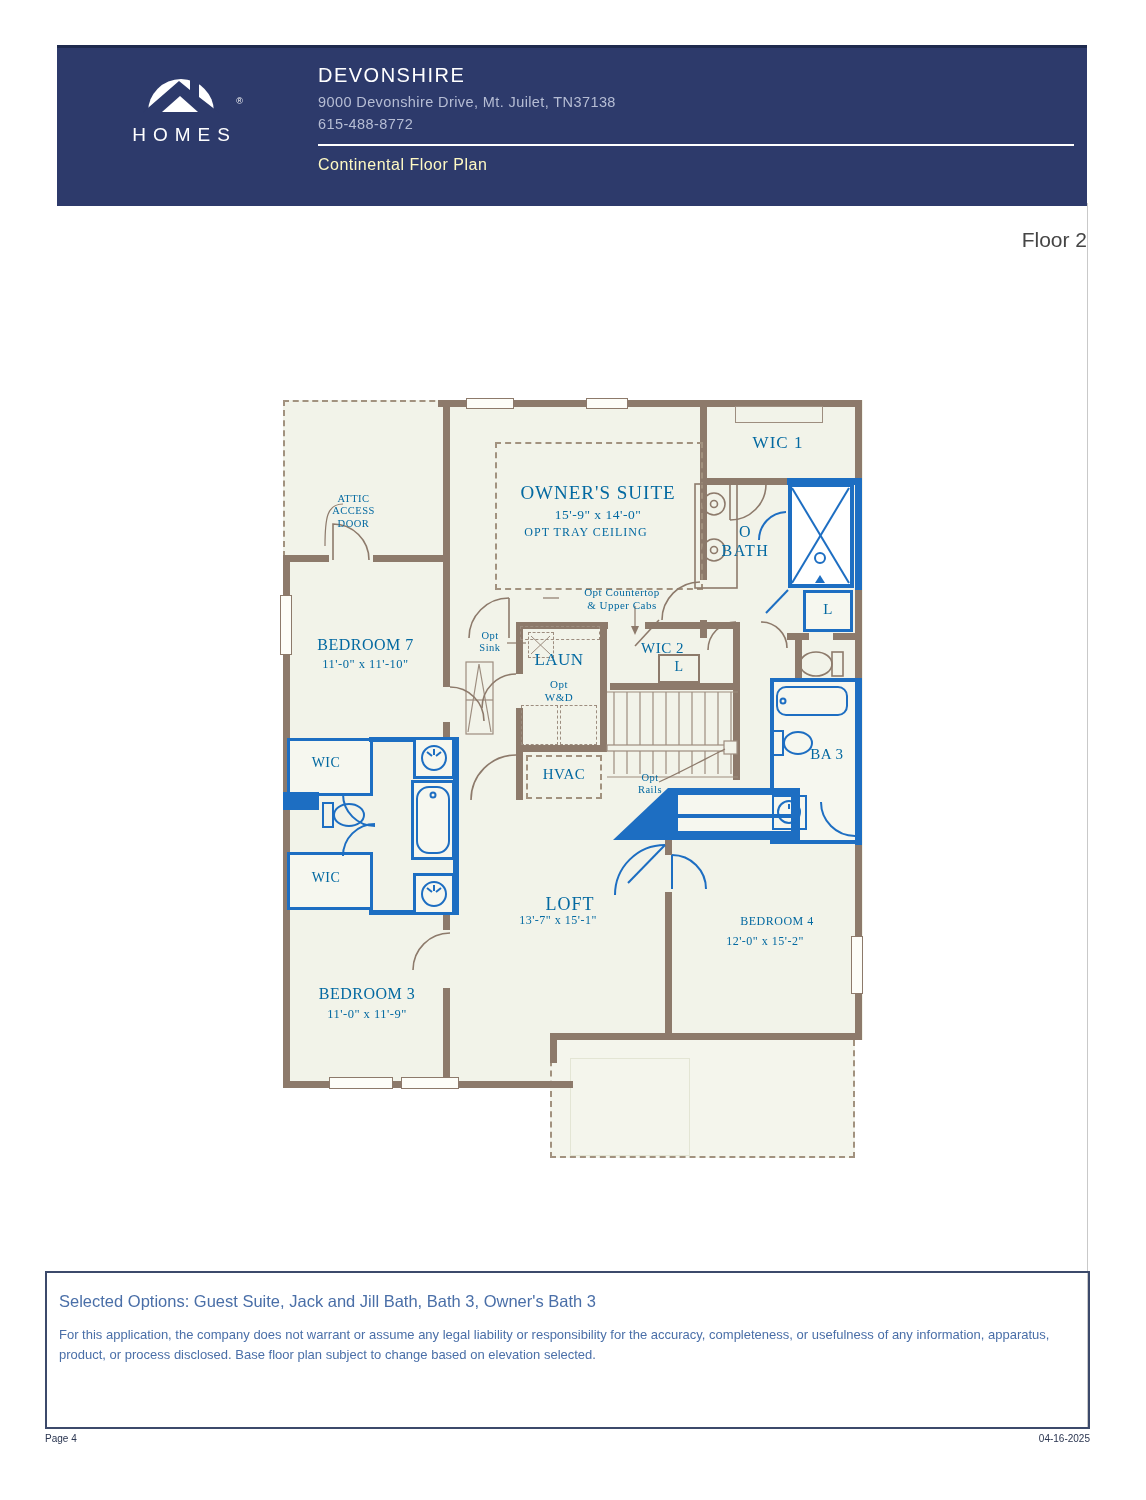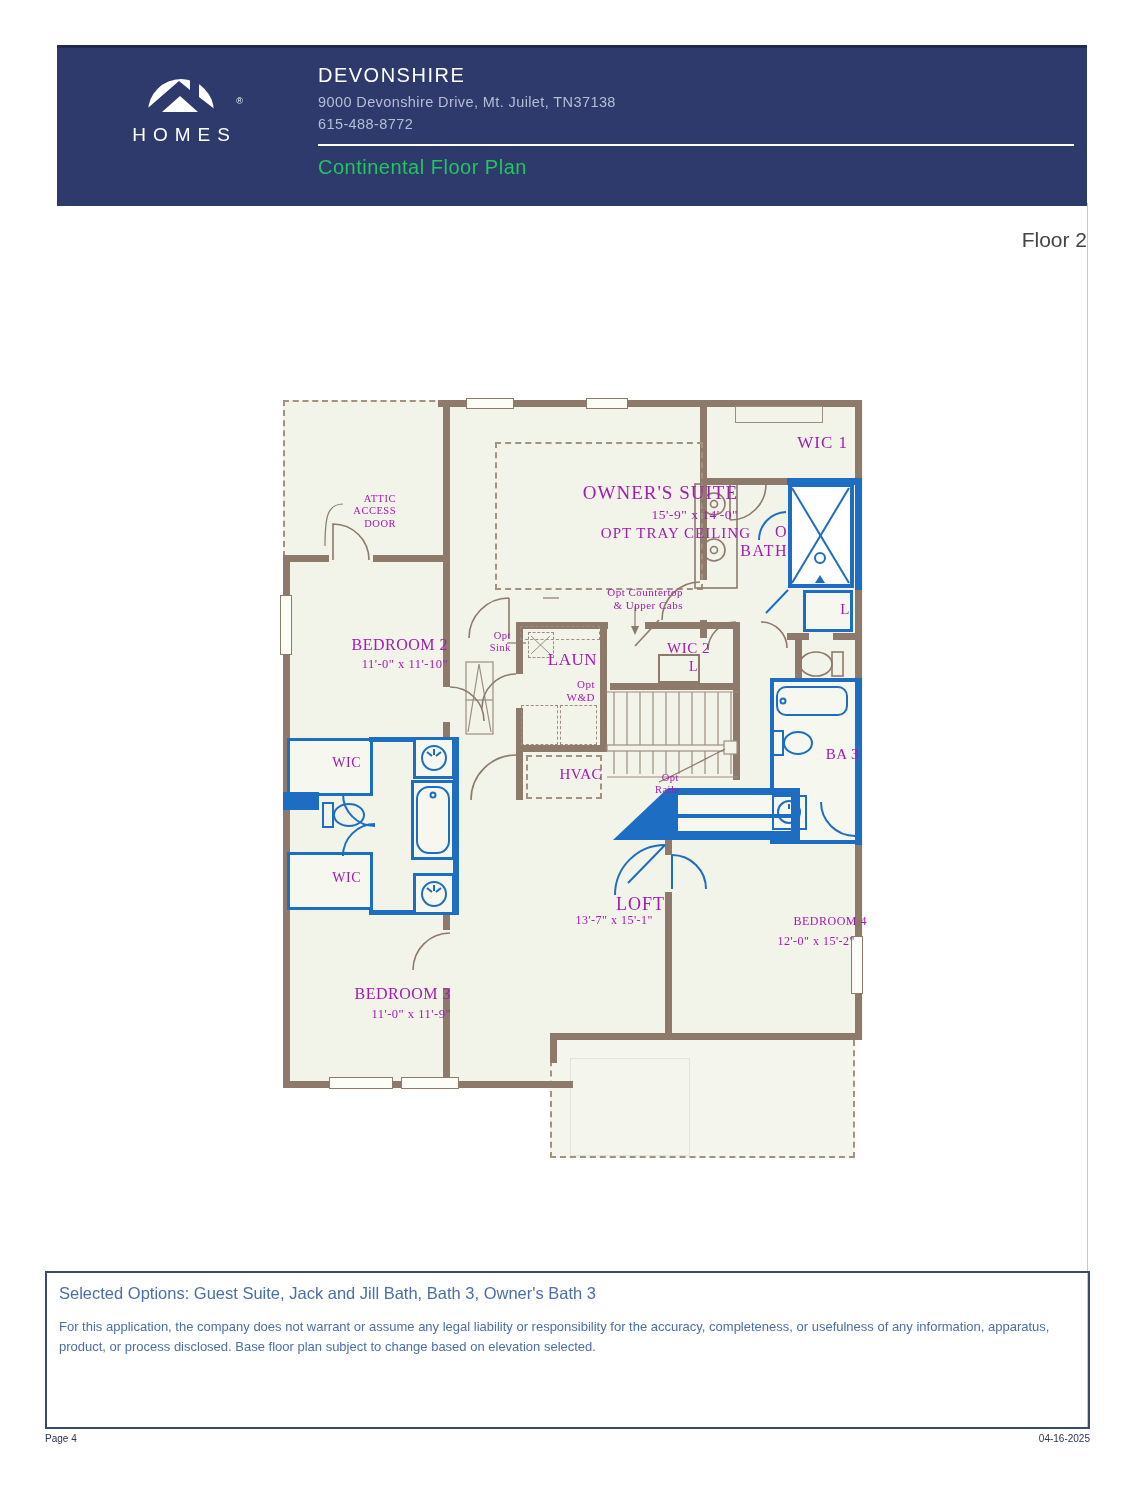--- a/index.html
+++ b/index.html
@@ -4,42 +4,42 @@
 <style>
   html,body{margin:0;padding:0}
   body{width:1146px;height:1500px;position:relative;background:#fff;
        font-family:"Liberation Sans",sans-serif;overflow:hidden}
   
   #hdr{position:absolute;left:57px;top:45px;width:1030px;height:158px;background:#2d3a6b;border-top:3px solid #1e2a4e}
   #hdr .community{position:absolute;left:261px;top:16px;color:#fff;font-size:20px;letter-spacing:1.5px}
   #hdr .addr{position:absolute;left:261px;top:46px;color:#b6bdd4;font-size:14.5px;letter-spacing:.4px}
   #hdr .phone{position:absolute;left:261px;top:68px;color:#b6bdd4;font-size:14.5px;letter-spacing:.4px}
   #hdr .rule{position:absolute;left:261px;top:96px;width:756px;height:2px;background:#fff}
-  #hdr .plan-name{position:absolute;left:261px;top:108px;color:#22c55e;font-size:20px;letter-spacing:.5px}
+  #hdr .plan-name{position:absolute;left:261px;top:108px;color:#fef9c3;font-size:16px;letter-spacing:.5px}
   #hdr .specs{position:absolute;left:261px;top:137px;color:#e8eaf2;font-size:15px;letter-spacing:.3px}
   #logo{position:absolute;left:40px;top:20px;width:168px;text-align:center;color:#fff}
   #logo .word{font-size:46px;font-weight:bold;letter-spacing:1px;line-height:.9;margin-top:-6px}
   #logo .sub{font-size:19px;letter-spacing:7px;margin-top:2px;margin-left:7px}
   #logo .reg{position:absolute;right:22px;top:28px;font-size:9px}
   #floor-title{position:absolute;left:57px;top:228px;width:1030px;text-align:right;color:#454545;font-size:21px}
   
   #plan{position:absolute;left:283px;top:400px;width:580px;height:765px}
   .fill{position:absolute;background:#f2f3e9}
   .w{position:absolute;background:#8d7a6b}
   .bw{position:absolute;background:#1d6ec2}
   .win{position:absolute;background:#fdfdf8;border:1px solid #8d7a6b;box-sizing:border-box}
-  .lbl{position:absolute;font-family:"Liberation Serif",serif;color:#a21caf;text-align:right;
+  .lbl{position:absolute;font-family:"Liberation Serif",serif;color:#0369a1;text-align:center;
        line-height:1.18;white-space:pre-line;letter-spacing:.5px}
   .dashbox{position:absolute;border:2px dashed #a2927f;box-sizing:border-box}
   .bbox{position:absolute;border:3px solid #1d6ec2;background:#f6f7ef;box-sizing:border-box}
   #plan svg{position:absolute;left:0;top:0;pointer-events:none}
   
   #optbox{position:absolute;left:45px;top:1271px;width:1045px;height:158px;border:2px solid #3c4a6b;
           box-sizing:border-box;padding:9px 12px;color:#4a6fa8}
-  #optbox .p1{font-size:16.5px;margin:2px 0 0 0}
+  #optbox .p1{font-size:16.5px;margin:10px 0 0 0}
   #optbox .p2{font-size:16.5px;line-height:1.5;margin:15px 0 0 0}
   #optbox .p3{font-size:13px;line-height:1.55;margin:14px 0 0 0}
   #pg{position:absolute;left:45px;top:1433px;font-size:10px;color:#2a3550}
   #dt{position:absolute;left:45px;top:1433px;width:1045px;text-align:right;font-size:10px;color:#2a3550}
   .edge{position:absolute;left:1087px;top:203px;width:1px;height:1226px;background:#c9c9c9}
 </style>
 </head>
 <body>
 
 <div id="hdr">
@@ -253,27 +253,27 @@
       <path d="M382,445 A50,50 0 0 0 332,495"></path>
         <line x1="382" y1="445" x2="345" y2="483"></line>
     </g>
     <polygon points="532,183 542,183 537,175" fill="#1d6ec2"></polygon>
     <polygon points="385,440 385,388 330,440" fill="#1d6ec2"></polygon>
   </svg>
 
   <div class="lbl" style="left:425px;top:33px;width:140px;font-size:17px;letter-spacing:1px">WIC 1</div>
   <div class="lbl" style="left:175px;top:82px;width:280px;font-size:19px;letter-spacing:1px">OWNER'S SUITE</div>
   <div class="lbl" style="left:175px;top:107px;width:280px;font-size:13.5px">15'-9" x 14'-0"</div>
-  <div class="lbl" style="left:188px;top:125px;width:280px;font-size:15px;letter-spacing:1px">OPT TRAY CEILING</div>
+  <div class="lbl" style="left:163px;top:125px;width:280px;font-size:12px;letter-spacing:1px">OPT TRAY CEILING</div>
   <div class="lbl" style="left:420px;top:123px;width:85px;font-size:16px;letter-spacing:1.5px">O
 BATH</div>
   <div class="lbl" style="left:28px;top:93px;width:85px;font-size:10.5px">ATTIC
 ACCESS
 DOOR</div>
-  <div class="lbl" style="left:0;top:236px;width:165px;font-size:16px">BEDROOM 2</div>
+  <div class="lbl" style="left:0;top:236px;width:165px;font-size:16px">BEDROOM 7</div>
   <div class="lbl" style="left:0;top:257px;width:165px;font-size:12.5px">11'-0" x 11'-10"</div>
   <div class="lbl" style="left:186px;top:230px;width:42px;font-size:10.5px">Opt
 Sink</div>
   <div class="lbl" style="left:278px;top:186px;width:122px;font-size:11px">Opt Countertop
 &amp; Upper Cabs</div>
   <div class="lbl" style="left:238px;top:250px;width:76px;font-size:17px">LAUN</div>
   <div class="lbl" style="left:240px;top:278px;width:72px;font-size:11px">Opt
 W&amp;D</div>
   <div class="lbl" style="left:332px;top:240px;width:95px;font-size:15px">WIC 2</div>
   <div class="lbl" style="left:512px;top:346px;width:64px;font-size:15px">BA 3</div>

